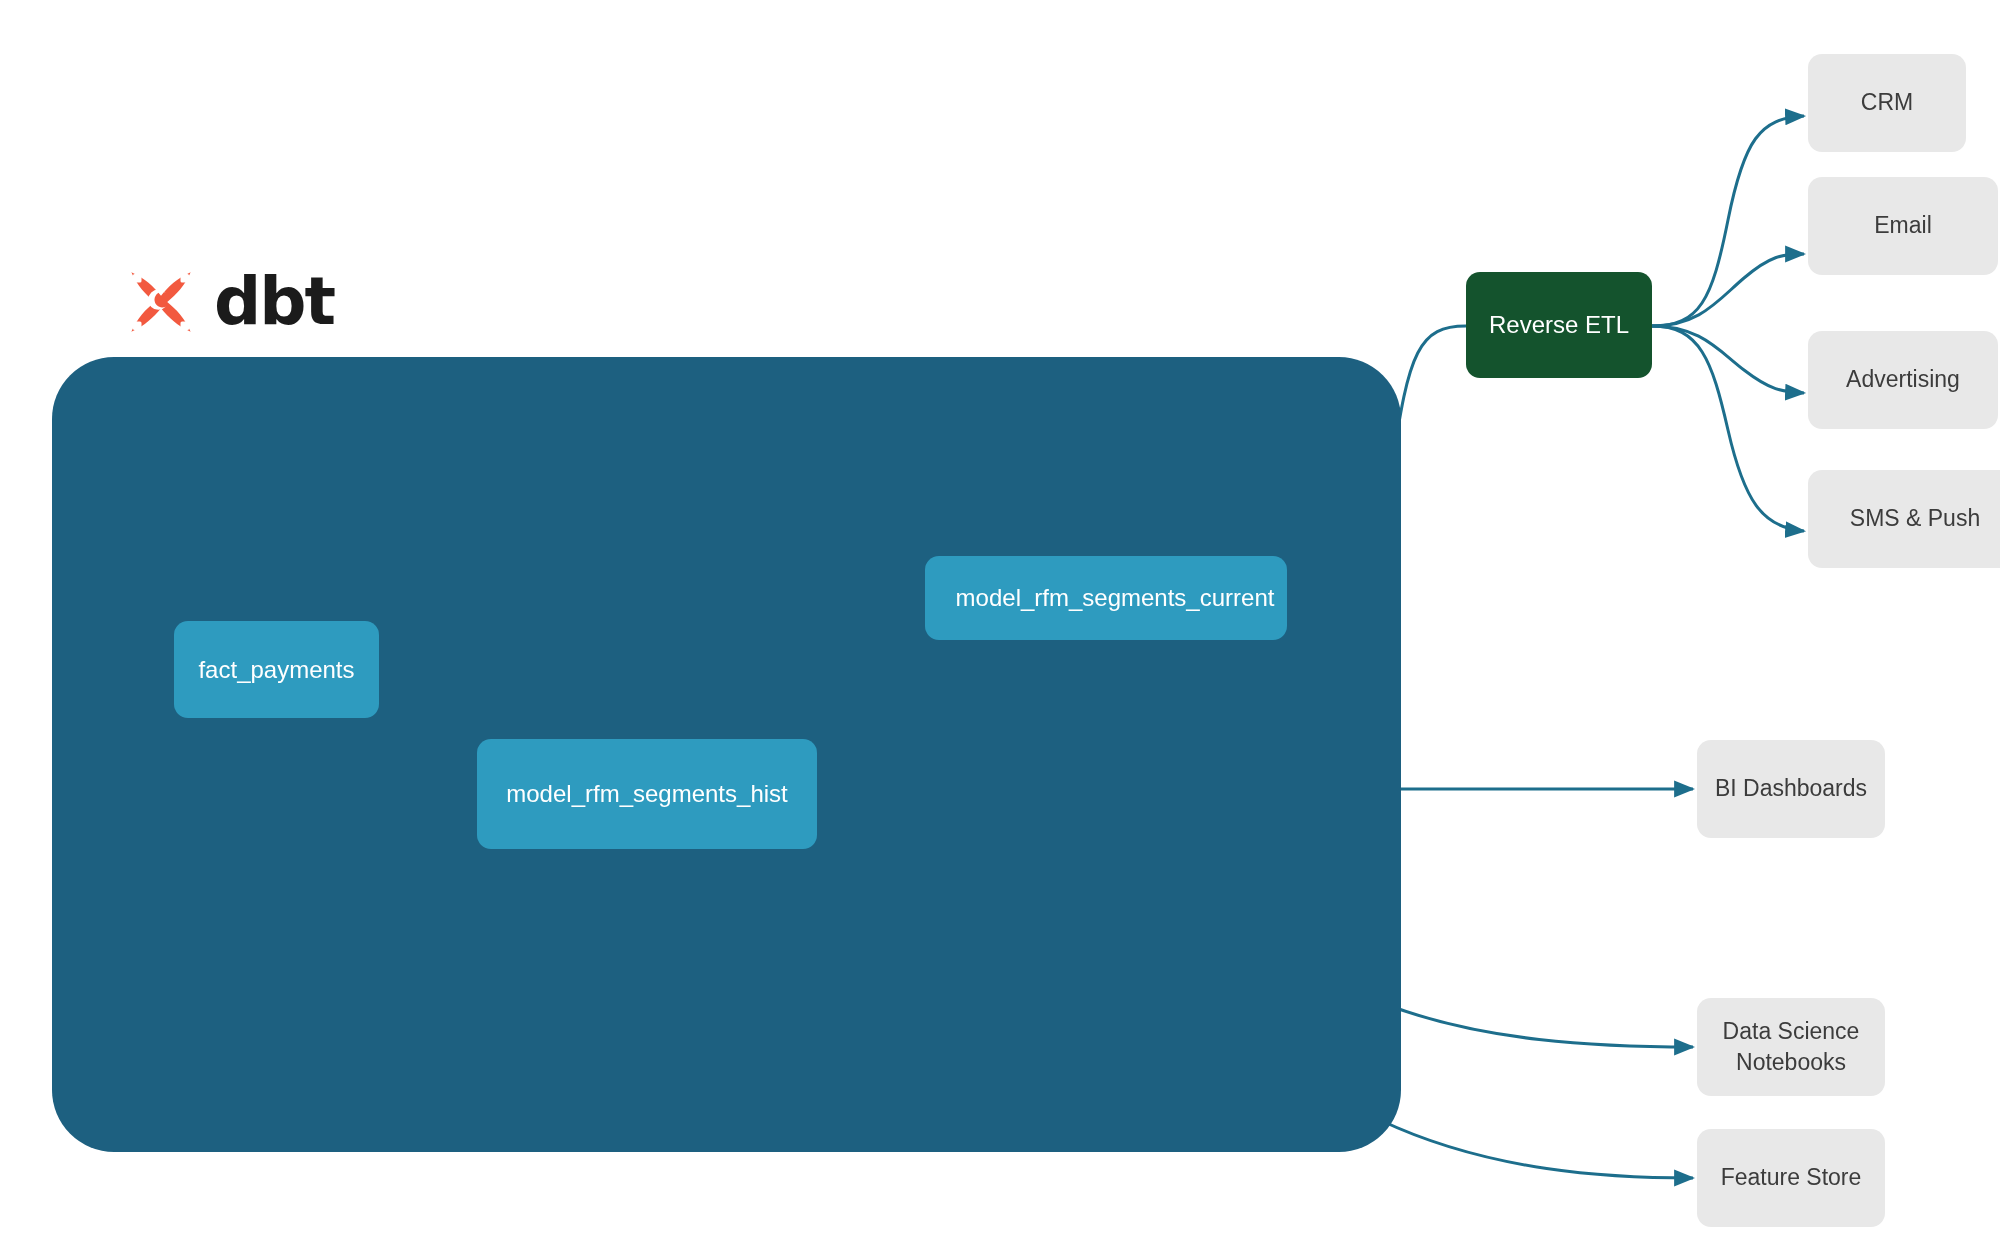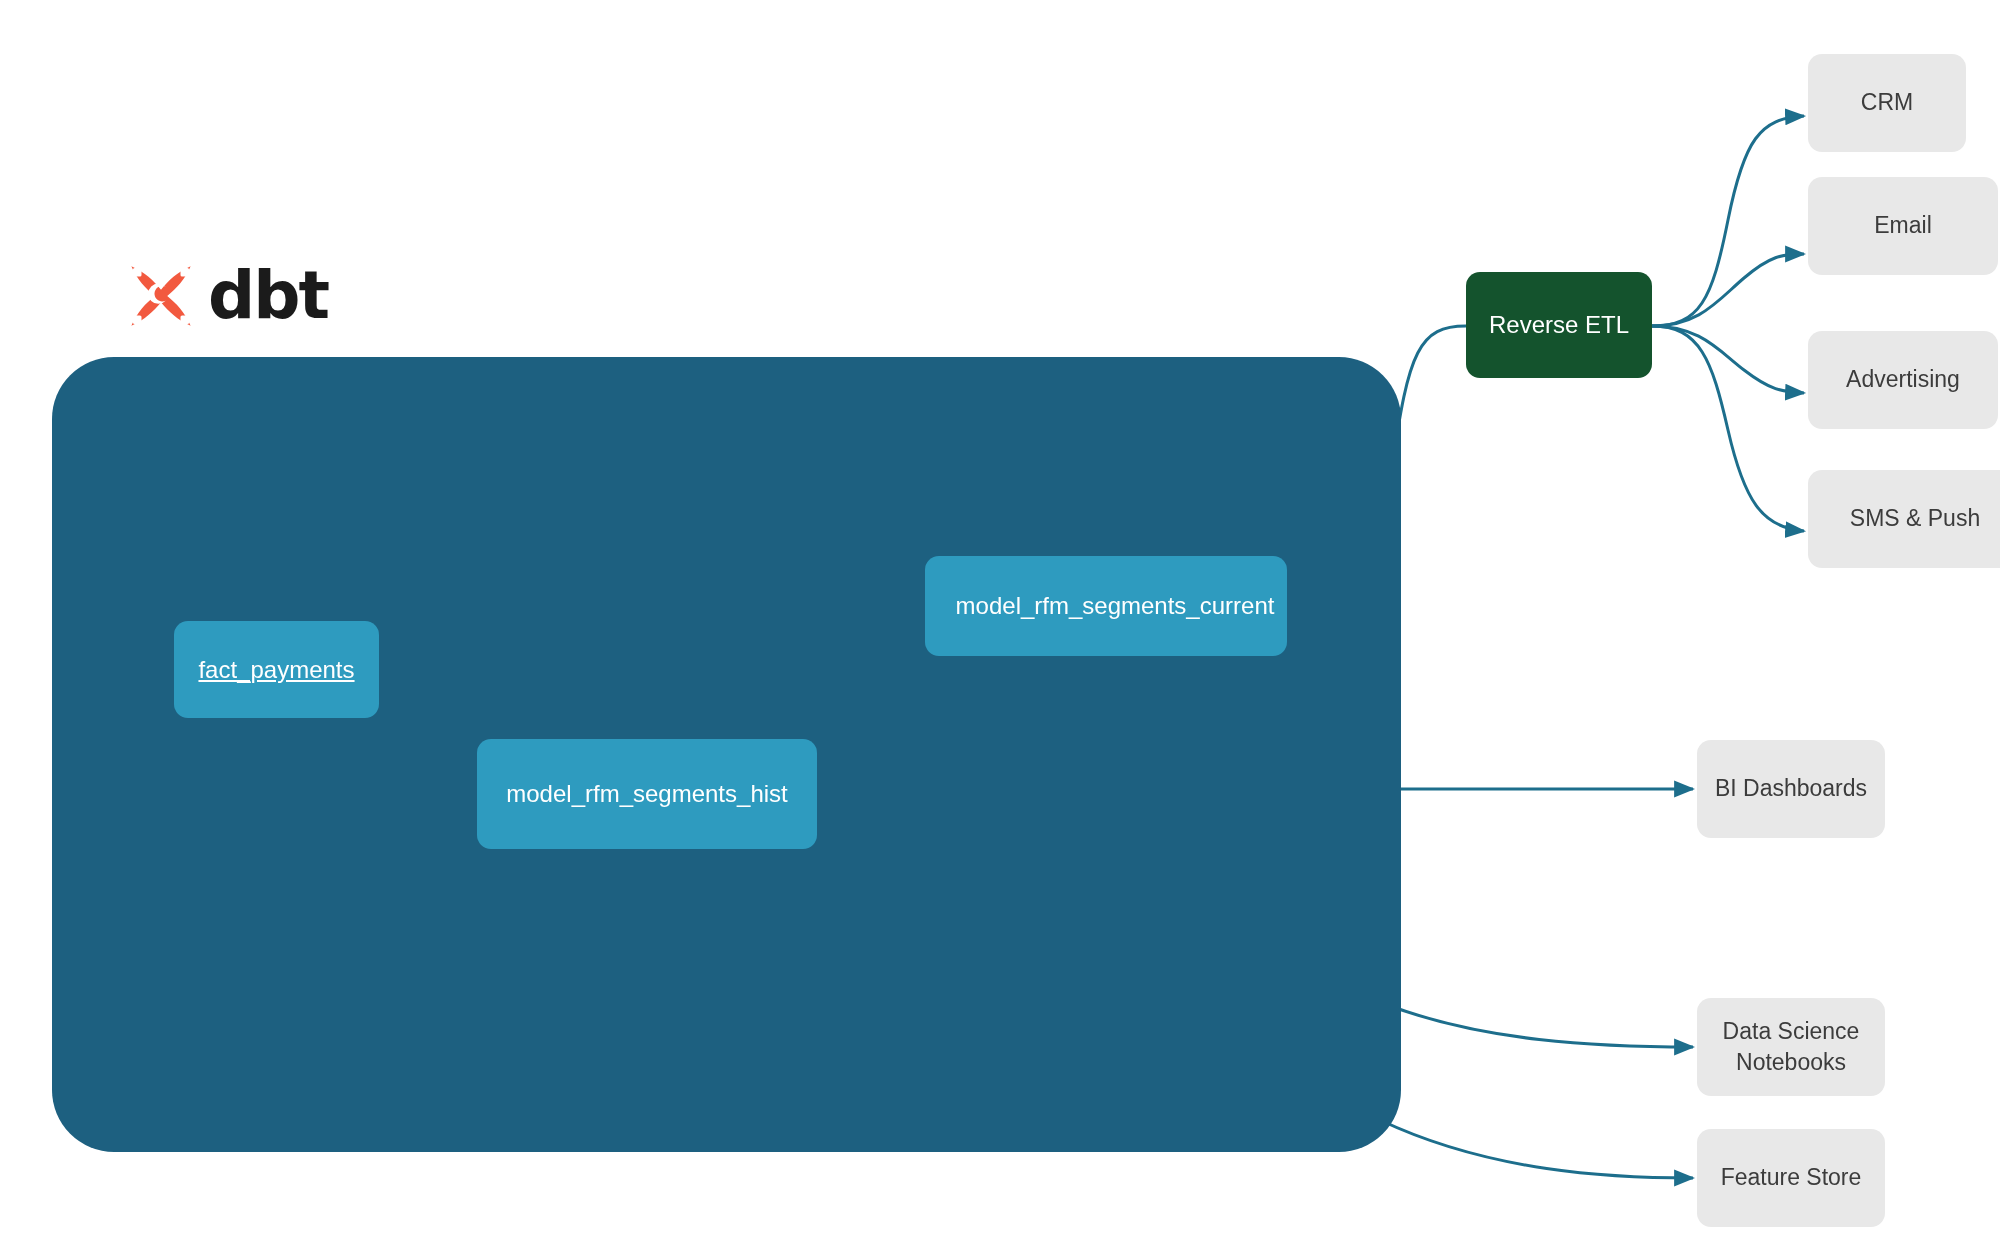--- a/index.html
+++ b/index.html
@@ -23,24 +23,24 @@
     top: 0;
     width: 2000px;
     height: 1246px;
     pointer-events: none;
   }
 
   
   #dbt-logo {
     position: absolute;
     left: 122px;
-    top: 257px;
+    top: 263px;
     display: flex;
     align-items: center;
-    gap: 8px;
+    gap: 14px;
   }
   #dbt-logo .mark { width: 78px; height: 78px; display: block; }
   #dbt-logo .wordmark {
     font-family: "DejaVu Sans", sans-serif;
     font-size: 66px;
     font-weight: 700;
     color: #1b1b1b;
     letter-spacing: -2px;
     line-height: 1;
   }
@@ -134,30 +134,30 @@
       <rect x="75" y="14" width="11" height="11" rx="2" fill="#ffffff"></rect>
       <rect x="14" y="75" width="11" height="11" rx="2" fill="#ffffff"></rect>
       <rect x="75" y="75" width="11" height="11" rx="2" fill="#ffffff"></rect>
       <path d="M56 38 A 13 13 0 1 0 56 56 A 10 10 0 1 1 56 38 Z" fill="#ffffff"></path>
     </svg>
     <span class="wordmark">dbt</span>
   </div>
 
   <div class="dbt-container"></div>
 
-  <div class="node model" style="left:174px; top:621px; width:205px; height:97px;text-decoration:underline;">
+  <div class="node model" style="left:174px; top:621px; width:205px; height:97px;">
     <span>fact_payments</span>
   </div>
 
 
   <div class="node model" style="left:477px; top:739px; width:340px; height:110px;">
     <span>model_rfm_segments_hist</span>
   </div>
 
-  <div class="node model" style="left:925px; top:556px; width:362px; height:100px;padding-left:28px;">
+  <div class="node model" style="left:925px; top:556px; width:362px; height:84px;padding-left:28px;">
     <span>model_rfm_segments_current</span>
   </div>
 
   <div class="node reverse-etl" style="left:1466px; top:272px; width:186px; height:106px;">
     <span>Reverse ETL</span>
   </div>
 
   <div class="node sink" style="left:1808px; top:54px; width:158px; height:98px;">
     <span>CRM</span>
   </div>

